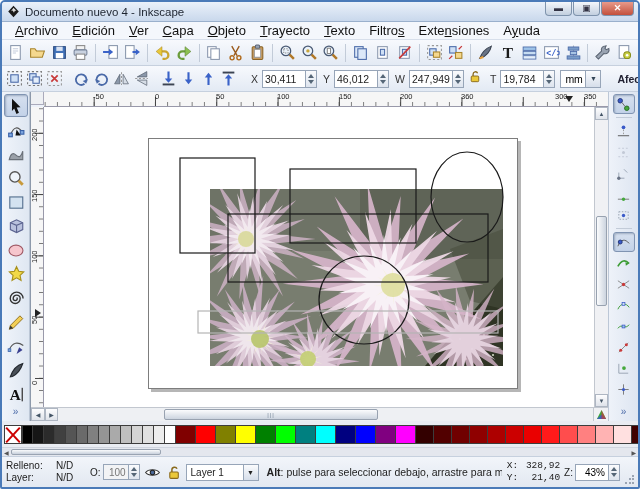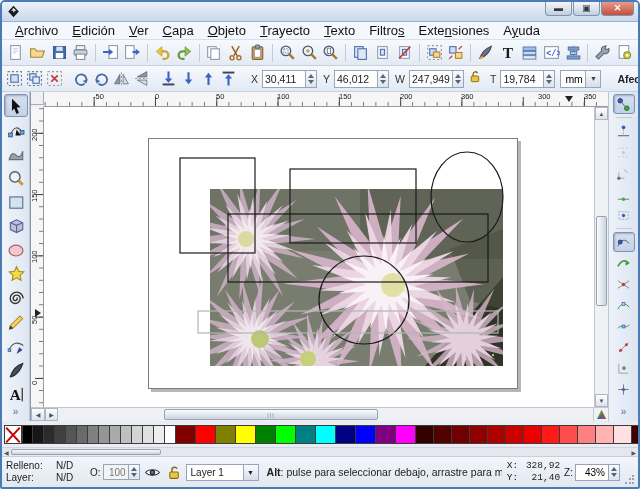--- a/index.html
+++ b/index.html
@@ -110,20 +110,21 @@
 </head>
 <body>
 
 <div class="window">
 
   <div class="titlebar">
     <svg class="appicon" viewBox="0 0 16 16">
         <path d="M8 1L14.5 8 8 15 1.5 8z" fill="#1a1a1a"></path>
         <path d="M8 3.5L11.5 7.2 9.6 7 8.6 9.4 7 6.8 5 7.6z" fill="#fff" opacity=".85"></path>
       </svg>
+    <span class="title">Documento nuevo 4 - Inkscape</span>
     <div class="winbtns">
       <div class="wbtn">▬</div>
       <div class="wbtn">▣</div>
       <div class="wbtn close">✕</div>
     </div>
   </div>
 
   <div class="menubar" id="menubar">
       <div class="menu-item"><u>A</u>rchivo</div>
       <div class="menu-item"><u>E</u>dición</div>
@@ -519,21 +520,21 @@
       <div class="ruler-row">
         <div class="corner"></div>
         <div class="hruler" id="hruler">
             <span class="rlab" style="left: 49px;">-50</span>
             <span class="rlab" style="left: 111px;">0</span>
             <span class="rlab" style="left: 172px;">50</span>
             <span class="rlab" style="left: 233px;">100</span>
             <span class="rlab" style="left: 295px;">150</span>
             <span class="rlab" style="left: 356px;">200</span>
             <span class="rlab" style="left: 417px;">360</span>
-            <span class="rlab" style="left: 454px; padding-left: 40px;">300</span>
+            <span class="rlab" style="left: 471px; padding-left: 40px;">300</span>
             <span class="rlab" style="left: 540px;">350</span>
             <div class="hmarker" style="left: 521px;"></div>
           </div>
       </div>
       <div class="canvas-row">
         <div class="vruler" id="vruler">
             <span class="rlab" style="top: 27px;">200</span>
             <span class="rlab" style="top: 88px;">150</span>
             <span class="rlab" style="top: 149px;">100</span>
             <span class="rlab" style="top: 210px;">50</span>

